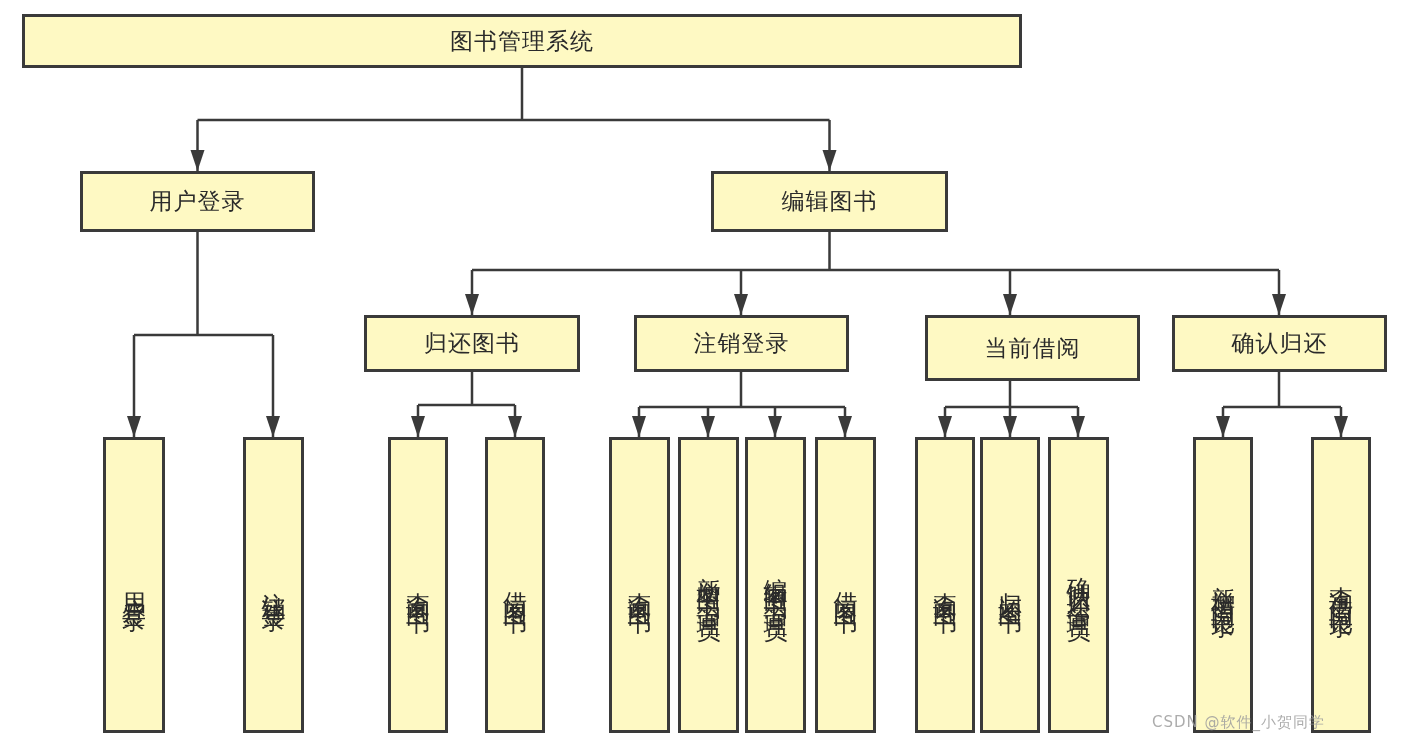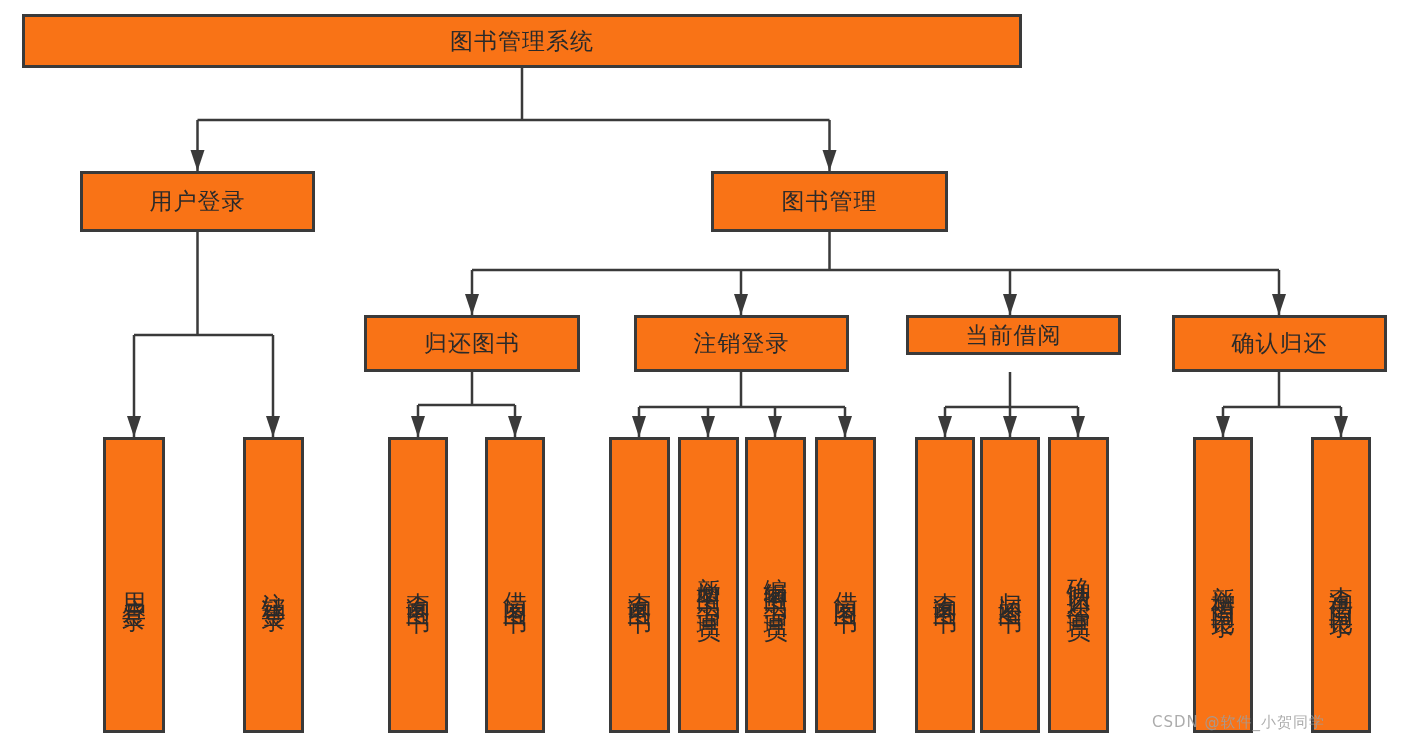--- a/index.html
+++ b/index.html
@@ -12,21 +12,21 @@
     overflow: hidden;
   }
   svg.connectors {
     position: absolute;
     left: 0; top: 0;
     width: 1405px; height: 747px;
     pointer-events: none;
   }
   .node {
     position: absolute;
-    background: #f97316;
+    background: #fef9c3;
     border: 3px solid #3a3a3a;
     box-sizing: border-box;
     display: flex;
     align-items: center;
     justify-content: center;
     color: #2a2a2a;
     text-align: center;
   }
   .node.h {
     font-size: 23px;
@@ -96,25 +96,25 @@
       <path d="M1010 407 V437" marker-end="url(#ah)"></path>
       <path d="M1078 407 V437" marker-end="url(#ah)"></path>
       <path d="M1223 407 V437" marker-end="url(#ah)"></path>
       <path d="M1341 407 V437" marker-end="url(#ah)"></path>
     </g>
   </svg>
 
   <div class="node h" style="left:22px;top:14px;width:1000px;height:54px">图书管理系统</div>
 
   <div class="node h" style="left:80px;top:171px;width:235px;height:61px">用户登录</div>
-  <div class="node h" style="left:711px;top:171px;width:237px;height:61px">图书管理</div>
+  <div class="node h" style="left:711px;top:171px;width:237px;height:61px">编辑图书</div>
 
   <div class="node h" style="left:364px;top:315px;width:216px;height:57px">归还图书</div>
   <div class="node h" style="left:634px;top:315px;width:215px;height:57px">注销登录</div>
-  <div class="node h" style="left:906px;top:315px;width:215px;height:40px">当前借阅</div>
+  <div class="node h" style="left:925px;top:315px;width:215px;height:66px">当前借阅</div>
   <div class="node h" style="left:1172px;top:315px;width:215px;height:57px">确认归还</div>
 
   <div class="node v" style="left:103px;top:437px;width:62px;height:296px">用户登录</div>
   <div class="node v" style="left:243px;top:437px;width:61px;height:296px">注销登录</div>
 
   <div class="node v" style="left:388px;top:437px;width:60px;height:296px">查询图书</div>
   <div class="node v" style="left:485px;top:437px;width:60px;height:296px">借阅图书</div>
 
   <div class="node v" style="left:609px;top:437px;width:61px;height:296px">查询图书</div>
   <div class="node v" style="left:678px;top:437px;width:61px;height:296px">新增图书（管理员）</div>

